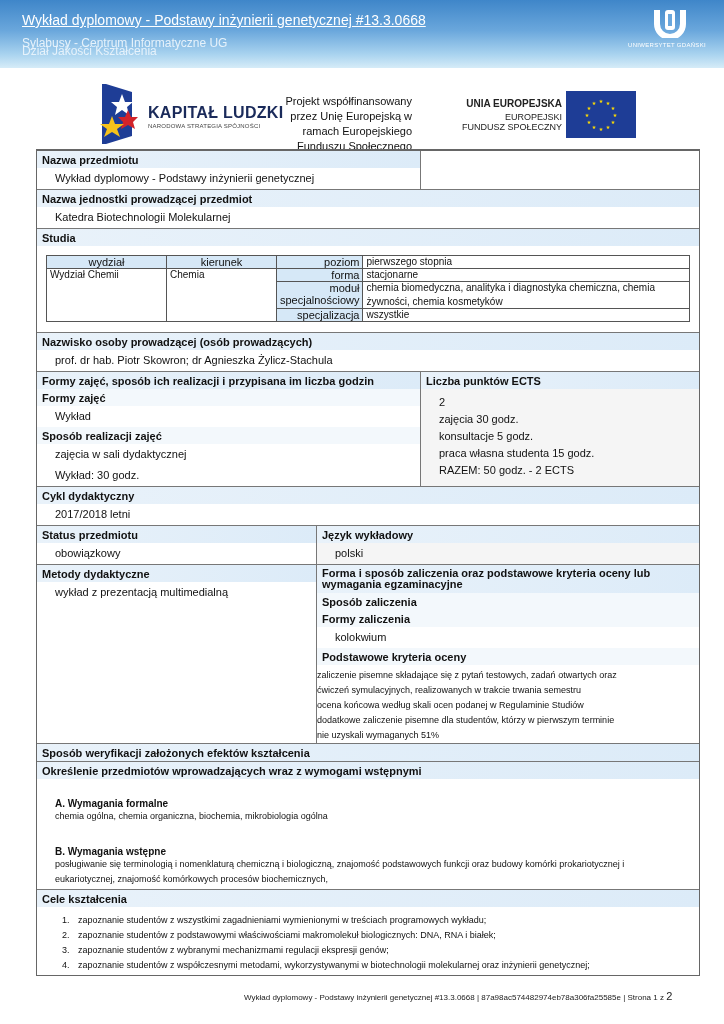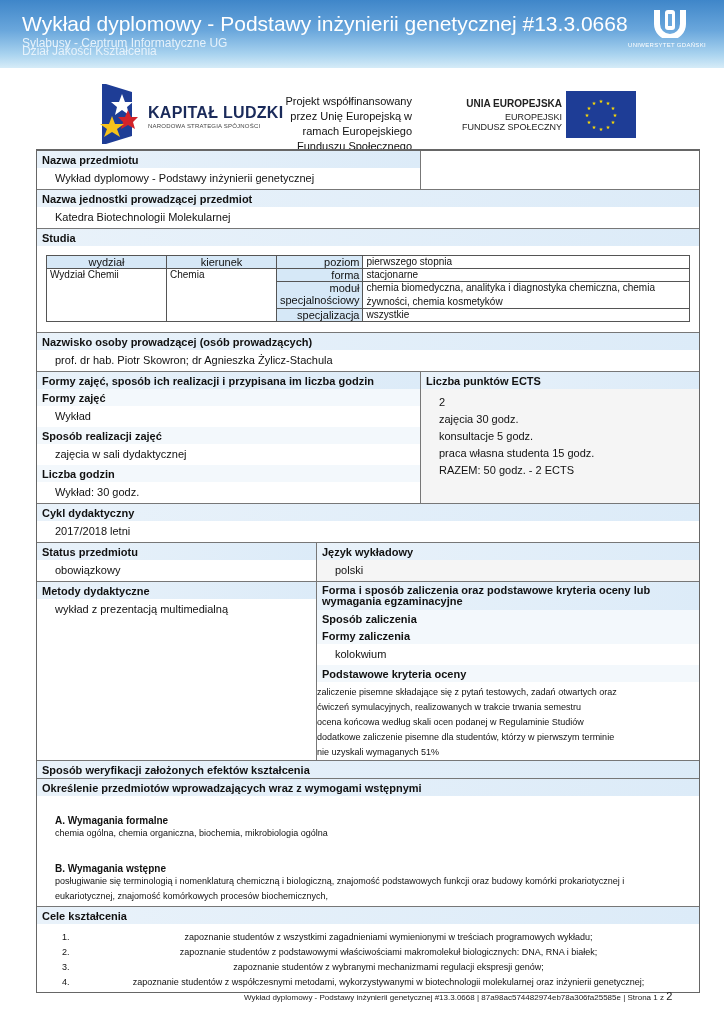--- a/index.html
+++ b/index.html
@@ -1,18 +1,18 @@
 <!DOCTYPE html>
 <html><head>
 <meta charset="utf-8">
 <style>
 *{box-sizing:border-box;margin:0;padding:0;}
 body{width:724px;height:1024px;background:#fff;font-family:"Liberation Sans",sans-serif;color:#111;position:relative;overflow:hidden;}
 .banner{position:absolute;left:0;top:0;width:724px;height:68px;background:linear-gradient(180deg,#3f86c9 0%,#6aa7dc 45%,#a9d3ef 80%,#d6ecf8 100%);}
-.banner-title{position:absolute;left:22px;top:12px;font-size:21px;color:#fff;}
+.banner-title{position:absolute;left:22px;top:12px;font-size:14px;color:#fff;text-decoration:underline;}
 .banner-sub{position:absolute;left:22px;top:39px;font-size:12px;color:#e6f2fb;line-height:8px;}
 .ug-logo{position:absolute;left:650px;top:8px;width:40px;height:30px;}
 .ug-text{position:absolute;left:628px;top:42px;font-size:6px;color:#fff;letter-spacing:.3px;}
 .logos{position:absolute;left:98px;top:84px;width:540px;height:62px;}
 .kl-star{position:absolute;left:0;top:0;width:40px;height:60px;}
 .kl-title{position:absolute;left:50px;top:20px;font-size:16px;font-weight:bold;color:#1a2a5a;letter-spacing:.3px;}
 .kl-sub{position:absolute;left:50px;top:39px;font-size:6px;color:#444;letter-spacing:.2px;}
 .proj{position:absolute;left:186px;top:10px;width:128px;text-align:right;font-size:11px;line-height:15px;color:#111;}
 .ue{position:absolute;left:362px;top:14px;text-align:right;width:102px;}
 .ue1{font-size:10px;font-weight:bold;color:#222;}
@@ -29,21 +29,21 @@
 .cl{border-right:1px solid #777;}
 .studia-tbl{margin:9px 9px 10px 9px;border-collapse:collapse;width:644px;font-size:10px;}
 .studia-tbl td{border:1px solid #555;padding:0 3px;line-height:12px;height:12px;vertical-align:top;}
 .th{background:#d6e8f7;text-align:center;font-size:11px;}
 .lbl{background:#d6e8f7;text-align:right;font-size:11px;}
 .ects-panel{background:#f5f5f5;}
 .crit{font-size:9px;line-height:15px;padding:3px 0 0 0;}
 .reqh{font-size:10px;font-weight:bold;padding:0 18px;}
 .reqt{font-size:9px;padding:0 18px;line-height:15px;}
 ol.goals{font-size:9px;line-height:15px;padding:6px 0 2px 35px;}
-ol.goals li{padding-left:6px;text-align:center;}
+ol.goals li{padding-left:6px;}
 .footer{position:absolute;left:244px;top:990px;font-size:8px;color:#222;}
 .footer .pg{font-size:11px;}
 </style>
 </head>
 <body>
 
 <div class="banner">
   <div class="banner-title">Wykład dyplomowy - Podstawy inżynierii genetycznej #13.3.0668</div>
   <div class="banner-sub">
     <div>Sylabusy - Centrum Informatyczne UG</div>
@@ -151,21 +151,20 @@
     </div>
   </div>
 
   <div class="row">
     <div class="col cl" style="width:384px">
       <div class="hdr">Formy zajęć, sposób ich realizacji i przypisana im liczba godzin</div>
       <div class="sub">Formy zajęć</div>
       <div class="val">Wykład</div>
       <div class="sub">Sposób realizacji zajęć</div>
       <div class="val">zajęcia w sali dydaktycznej</div>
-      <div class="sub">Liczba godzin</div>
       <div class="val">Wykład: 30 godz.</div>
     </div>
     <div class="col ects-panel" style="width:278px">
       <div class="hdr">Liczba punktów ECTS</div>
       <div style="padding:5px 18px;font-size:11px;line-height:17px;">
         <div>2</div>
         <div>zajęcia 30 godz.</div>
         <div>konsultacje 5 godz.</div>
         <div>praca własna studenta 15 godz.</div>
         <div>RAZEM: 50 godz. - 2 ECTS</div>

